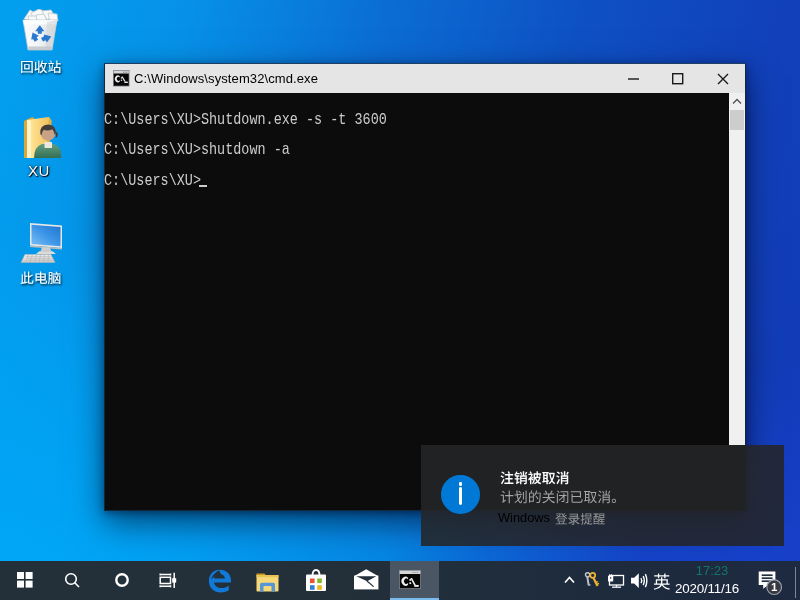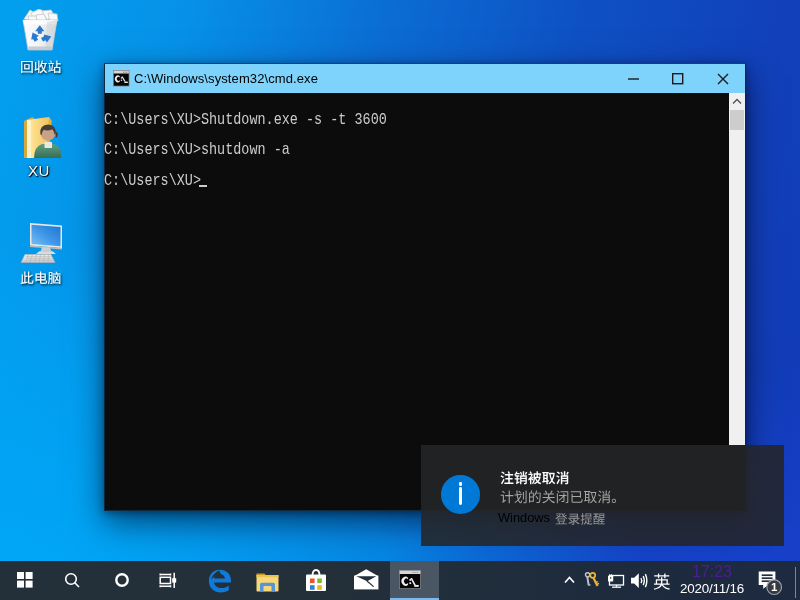--- a/index.html
+++ b/index.html
@@ -124,21 +124,21 @@
 <div class="abs" style="left:20.3px;top:266.6px">
     <svg style="position:absolute;left:0px;top:0px;overflow:visible" width="41" height="19" xmlns="http://www.w3.org/2000/svg">
       <g fill="#ffffff" filter="url(#dsh)">
         <path transform="translate(0.0,16.01) scale(0.013800,-0.013800)" d="M338.68017578125 531.4508056640625H530.8502197265625V458.939208984375H338.68017578125ZM311.95947265625 839.7503662109375H388.1512451171875V38.6505126953125L311.95947265625 28.7503662109375ZM125.4493408203125 637.2901611328125H198.740966796875V10.6005859375L125.4493408203125 0.140380859375ZM44.4696044921875 13.2510986328125Q105.5897216796875 22.861083984375 185.12481689453125 36.4710693359375Q264.659912109375 50.0810546875 353.52496337890625 65.6910400390625Q442.3900146484375 81.301025390625 530.6099853515625 97.9110107421875L536.1201171875 22.619384765625Q451.5101318359375 7.2293701171875 364.92510986328125 -8.7706298828125Q278.340087890625 -24.7706298828125 199.58502197265625 -39.46563720703125Q120.8299560546875 -54.16064453125 57.7098388671875 -66.5506591796875ZM874.95947265625 621.700439453125 936.8907470703125 561.0889892578125Q895.16064453125 529.8690185546875 844.16064453125 498.9290771484375Q793.16064453125 467.9891357421875 738.6107177734375 439.3292236328125Q684.060791015625 410.6693115234375 631.7908935546875 385.3994140625Q627.8408203125 398.19970703125 618.9656372070312 415.2301025390625Q610.0904541015625 432.260498046875 602.1903076171875 443.8907470703125Q651.900146484375 468.940673828125 702.5249633789062 499.380615234375Q753.1497802734375 529.820556640625 798.2496337890625 561.3455200195312Q843.3494873046875 592.8704833984375 874.95947265625 621.700439453125ZM580.8096923828125 839.7503662109375H659.8314208984375V87.7908935546875Q659.8314208984375 48.4508056640625 668.4913330078125 36.7308349609375Q677.1512451171875 25.0108642578125 708.9609375 25.0108642578125Q716.40087890625 25.0108642578125 734.8556518554688 25.0108642578125Q753.3104248046875 25.0108642578125 775.5101318359375 25.0108642578125Q797.7098388671875 25.0108642578125 817.3845825195312 25.0108642578125Q837.059326171875 25.0108642578125 845.939208984375 25.0108642578125Q867.259033203125 25.0108642578125 877.6139526367188 40.03582763671875Q887.9688720703125 55.060791015625 892.3838500976562 93.8306884765625Q896.798828125 132.6005859375 898.798828125 203.7503662109375Q913.819091796875 192.68017578125 934.1045532226562 183.52496337890625Q954.3900146484375 174.3697509765625 970.7503662109375 170.0296630859375Q966.1903076171875 89.6895751953125 955.4851684570312 41.95947265625Q944.780029296875 -5.7706298828125 920.7098388671875 -26.6107177734375Q896.6396484375 -47.4508056640625 851.7894287109375 -47.4508056640625Q844.0093994140625 -47.4508056640625 822.4945678710938 -47.4508056640625Q800.979736328125 -47.4508056640625 775.1099853515625 -47.4508056640625Q749.240234375 -47.4508056640625 727.92041015625 -47.4508056640625Q706.6005859375 -47.4508056640625 699.4305419921875 -47.4508056640625Q653.460205078125 -47.4508056640625 627.5850219726562 -35.96563720703125Q601.7098388671875 -24.48046875 591.259765625 5.46490478515625Q580.8096923828125 35.4102783203125 580.8096923828125 89.7908935546875Z"></path>
         <path transform="translate(13.8,16.01) scale(0.013800,-0.013800)" d="M164.1201171875 478.48046875H826.539794921875V408.3089599609375H164.1201171875ZM451.9891357421875 838.460205078125H530.9110107421875V83.3712158203125Q530.9110107421875 54.0311279296875 536.240966796875 39.14111328125Q541.5709228515625 24.2510986328125 556.8158569335938 18.64111328125Q572.060791015625 13.0311279296875 601.720703125 13.0311279296875Q610.5506591796875 13.0311279296875 631.5654907226562 13.0311279296875Q652.580322265625 13.0311279296875 679.2301025390625 13.0311279296875Q705.8798828125 13.0311279296875 732.6396484375 13.0311279296875Q759.3994140625 13.0311279296875 781.6342163085938 13.0311279296875Q803.8690185546875 13.0311279296875 814.138916015625 13.0311279296875Q842.1888427734375 13.0311279296875 856.7138061523438 26.77606201171875Q871.23876953125 40.52099609375 877.4337768554688 76.0108642578125Q883.6287841796875 111.500732421875 887.018798828125 175.6505126953125Q901.819091796875 165.1903076171875 923.3845825195312 155.92510986328125Q944.9500732421875 146.659912109375 962.0904541015625 142.31982421875Q956.140380859375 66.5897216796875 942.7651977539062 21.55462646484375Q929.3900146484375 -23.48046875 900.759765625 -43.04052734375Q872.1295166015625 -62.6005859375 818.3292236328125 -62.6005859375Q810.379150390625 -62.6005859375 787.999267578125 -62.6005859375Q765.619384765625 -62.6005859375 736.3845825195312 -62.6005859375Q707.1497802734375 -62.6005859375 677.9149780273438 -62.6005859375Q648.68017578125 -62.6005859375 626.4953002929688 -62.6005859375Q604.3104248046875 -62.6005859375 596.7503662109375 -62.6005859375Q540.8798828125 -62.6005859375 509.16461181640625 -50.11541748046875Q477.4493408203125 -37.6302490234375 464.71923828125 -5.4898681640625Q451.9891357421875 26.6505126953125 451.9891357421875 84.981201171875ZM170.9906005859375 694.5303955078125H864.700439453125V190.71923828125H170.9906005859375V263.7908935546875H788.2886962890625V621.458740234375H170.9906005859375ZM125.7894287109375 694.5303955078125H203.8111572265625V129.2293701171875H125.7894287109375Z"></path>
         <path transform="translate(27.6,16.01) scale(0.013800,-0.013800)" d="M498.8299560546875 506.9283447265625 548.1309814453125 543.1591796875Q585.180908203125 498.3994140625 623.7058715820312 447.72467041015625Q662.2308349609375 397.0499267578125 698.1458129882812 346.09515380859375Q734.060791015625 295.140380859375 763.3657836914062 248.01556396484375Q792.6707763671875 200.8907470703125 811.28076171875 163.620849609375L757.4696044921875 121.4898681640625Q739.6396484375 159.3697509765625 710.919677734375 206.88458251953125Q682.19970703125 254.3994140625 647.1747436523438 306.74420166015625Q612.1497802734375 359.0889892578125 574.0148315429688 410.54376220703125Q535.8798828125 461.99853515625 498.8299560546875 506.9283447265625ZM731.71923828125 594.4898681640625 795.820556640625 580.299560546875Q769.380615234375 481.3697509765625 731.440673828125 390.40484619140625Q693.500732421875 299.43994140625 646.2557983398438 222.30499267578125Q599.0108642578125 145.1700439453125 542.1309814453125 86.5101318359375Q537.180908203125 93.020263671875 527.8907470703125 102.3704833984375Q518.6005859375 111.720703125 509.11541748046875 121.37591552734375Q499.6302490234375 131.0311279296875 492.1201171875 136.541259765625Q575.9298095703125 216.52099609375 636.1646118164062 336.74566650390625Q696.3994140625 456.9703369140625 731.71923828125 594.4898681640625ZM382.219970703125 686.5709228515625H943.9703369140625V615.2293701171875H382.219970703125ZM407.3697509765625 536.780029296875H478.1512451171875V45.3306884765625H892.900146484375V-25.2308349609375H407.3697509765625ZM846.0889892578125 541.2698974609375H915.8704833984375V-78.3603515625H846.0889892578125ZM572.279296875 818.8798828125 638.8408203125 840.3104248046875Q660.0108642578125 806.92041015625 681.3509521484375 765.7503662109375Q702.6910400390625 724.580322265625 713.861083984375 695.6302490234375L644.179443359375 670.0296630859375Q634.179443359375 699.8096923828125 613.4243774414062 741.759765625Q592.6693115234375 783.7098388671875 572.279296875 818.8798828125ZM112.4898681640625 804.9703369140625H324V743.9891357421875H112.4898681640625ZM284.3089599609375 804.9703369140625H348.80029296875V8.301025390625Q348.80029296875 -17.4493408203125 342.82525634765625 -33.66461181640625Q336.8502197265625 -49.8798828125 320.780029296875 -58.56005859375Q304.099853515625 -67.240234375 279.50469970703125 -69.60528564453125Q254.9095458984375 -71.9703369140625 217.179443359375 -71.9703369140625Q215.7894287109375 -58.1700439453125 209.6693115234375 -38.55462646484375Q203.5491943359375 -18.939208984375 196.4290771484375 -4.9189453125Q221.698974609375 -5.9189453125 242.3089599609375 -6.11395263671875Q262.9189453125 -6.3089599609375 270.3089599609375 -6.3089599609375Q284.3089599609375 -5.698974609375 284.3089599609375 9.0810546875ZM88.7894287109375 804.9703369140625H155.2308349609375V435.3603515625Q155.2308349609375 378.4102783203125 152.8408203125 310.98516845703125Q150.4508056640625 243.56005859375 143.060791015625 173.43994140625Q135.6707763671875 103.31982421875 121.58575439453125 37.17474365234375Q107.500732421875 -28.9703369140625 84.1107177734375 -84.3603515625Q78.9906005859375 -77.8502197265625 68.33538818359375 -69.3900146484375Q57.68017578125 -60.9298095703125 46.8299560546875 -53.55462646484375Q35.979736328125 -46.179443359375 28.07958984375 -42.83935546875Q56.51953125 26.820556640625 69.3494873046875 110.260498046875Q82.179443359375 193.700439453125 85.48443603515625 278.72540283203125Q88.7894287109375 363.7503662109375 88.7894287109375 434.9703369140625ZM106.979736328125 568.9703369140625H319.859619140625V505.4290771484375H106.979736328125ZM106.19970703125 336.6505126953125H319.07958984375V271.5491943359375H106.19970703125Z"></path>
       </g>
     </svg>
   </div>
 <div class="abs" style="left:104px;top:63px;width:642px;height:448px;background:#0c0c0c;border:1px solid #004275;border-color:#1c3f63 #10293f #10293f #10293f;box-shadow:0 12px 30px rgba(0,0,20,0.55),0 2px 8px rgba(0,0,30,0.4)">
-<div class="abs" style="left:0;top:0;width:640px;height:29px;background:#7dd3fc">
+<div class="abs" style="left:0;top:0;width:640px;height:29px;background:#e5e5e5">
 <div class="abs" style="left:29px;top:0;width:400px;height:29px;line-height:30px;font-size:13px;color:#000;letter-spacing:0.1px">C:\Windows\system32\cmd.exe</div>
 <svg class="abs" style="left:523px;top:13.5px" width="11" height="2" xmlns="http://www.w3.org/2000/svg">
         <rect width="11" height="1.4" y="0.3" fill="#1a1a1a"></rect>
       </svg>
 <svg class="abs" style="left:567px;top:9px" width="12" height="12" xmlns="http://www.w3.org/2000/svg">
         <rect x="0.7" y="0.7" width="10" height="10" fill="none" stroke="#1a1a1a" stroke-width="1.4"></rect>
       </svg>
 <svg class="abs" style="left:612px;top:8.5px" width="12" height="12" xmlns="http://www.w3.org/2000/svg">
         <path d="M1,1 L11,11 M11,1 L1,11" stroke="#1a1a1a" stroke-width="1.4"></path>
       </svg>
@@ -314,22 +314,22 @@
 <path d="M14.4,2.1 Q17.3,8.6 14.4,15.1"></path>
 </g>
   </svg>
 <div class="abs" style="left:653px;top:568px">
     <svg style="position:absolute;left:0px;top:0px;overflow:visible" width="18" height="24" xmlns="http://www.w3.org/2000/svg">
       <g fill="#ffffff">
         <path transform="translate(0.0,20.30) scale(0.017500,-0.017500)" d="M56.8096923828125 277.6005859375H944.8502197265625V207.0390625H56.8096923828125ZM160.179443359375 512.3104248046875H846.2105712890625V249.099853515625H770.798828125V445.8690185546875H232.4710693359375V249.099853515625H160.179443359375ZM456.59912109375 627.4898681640625H534.5709228515625V349.7691650390625Q534.5709228515625 298.4290771484375 525.3408203125 248.6490478515625Q516.1107177734375 198.8690185546875 489.9906005859375 151.5390625Q463.8704833984375 104.2091064453125 413.92041015625 61.85418701171875Q363.9703369140625 19.499267578125 283.33538818359375 -17.18560791015625Q202.700439453125 -53.8704833984375 83.940673828125 -82.3603515625Q79.6005859375 -73.68017578125 71.72540283203125 -61.96490478515625Q63.8502197265625 -50.2496337890625 55.19500732421875 -38.7293701171875Q46.539794921875 -27.2091064453125 38.07958984375 -19.138916015625Q152.1092529296875 6.0108642578125 228.2091064453125 38.16064453125Q304.3089599609375 70.3104248046875 350.22393798828125 106.960205078125Q396.138916015625 143.6099853515625 419.00396728515625 183.84478759765625Q441.8690185546875 224.07958984375 449.23406982421875 266.179443359375Q456.59912109375 308.279296875 456.59912109375 350.5491943359375ZM546.92041015625 252.2698974609375Q595.0904541015625 138.5303955078125 701.4453735351562 73.30572509765625Q807.80029296875 8.0810546875 968.580322265625 -13.6287841796875Q960.2901611328125 -21.698974609375 951.0249633789062 -33.91424560546875Q941.759765625 -46.1295166015625 934.07958984375 -58.9298095703125Q926.3994140625 -71.7301025390625 920.6693115234375 -82.3603515625Q809.379150390625 -62.140380859375 723.6841430664062 -22.0303955078125Q637.9891357421875 18.07958984375 577.2941284179688 81.88458251953125Q516.59912109375 145.6895751953125 479.3089599609375 235.4696044921875ZM68.859619140625 747.5709228515625H927.92041015625V679.5694580078125H68.859619140625ZM280.8690185546875 839.7503662109375H354.720703125V574.780029296875H280.8690185546875ZM640.279296875 839.7503662109375H714.52099609375V574.780029296875H640.279296875Z"></path>
       </g>
     </svg>
   </div>
-<div class="abs" style="left:680px;top:562.5px;width:64px;height:15px;color:#4c1d95;font-size:16px;text-align:center">17:23</div>
-<div class="abs" style="left:675px;top:580.5px;width:74px;height:15px;color:#fff;font-size:13.4px;text-align:center;letter-spacing:-0.2px">2020/11/16</div>
+<div class="abs" style="left:680px;top:562.5px;width:64px;height:15px;color:#0f766e;font-size:13px;text-align:center">17:23</div>
+<div class="abs" style="left:675px;top:580.5px;width:74px;height:15px;color:#fff;font-size:13.4px;letter-spacing:-0.2px">2020/11/16</div>
 <svg style="position:absolute;left:757px;top:570px;" width="26" height="26" viewBox="0 0 26 26" xmlns="http://www.w3.org/2000/svg">
 <path d="M1.7,1.5 L18.4,1.5 L18.4,15.1 L11.2,15.1 L6.2,18.8 L6.2,15.1 L1.7,15.1 Z" fill="#fff"></path>
 <g stroke="#222f3e" stroke-width="1.7">
 <line x1="4.7" y1="5.2" x2="15.6" y2="5.2"></line>
       <line x1="4.7" y1="8.2" x2="15.6" y2="8.2"></line>
       <line x1="4.7" y1="11.2" x2="15.6" y2="11.2"></line>
 </g>
 <circle cx="17.2" cy="17.2" r="7.3" fill="#36393f" stroke="#9aa1ab" stroke-width="1.2"></circle>
 <text x="17.2" y="21.4" font-family="Liberation Sans" font-weight="bold" font-size="11.5" fill="#fff" text-anchor="middle">1</text>
   </svg>

